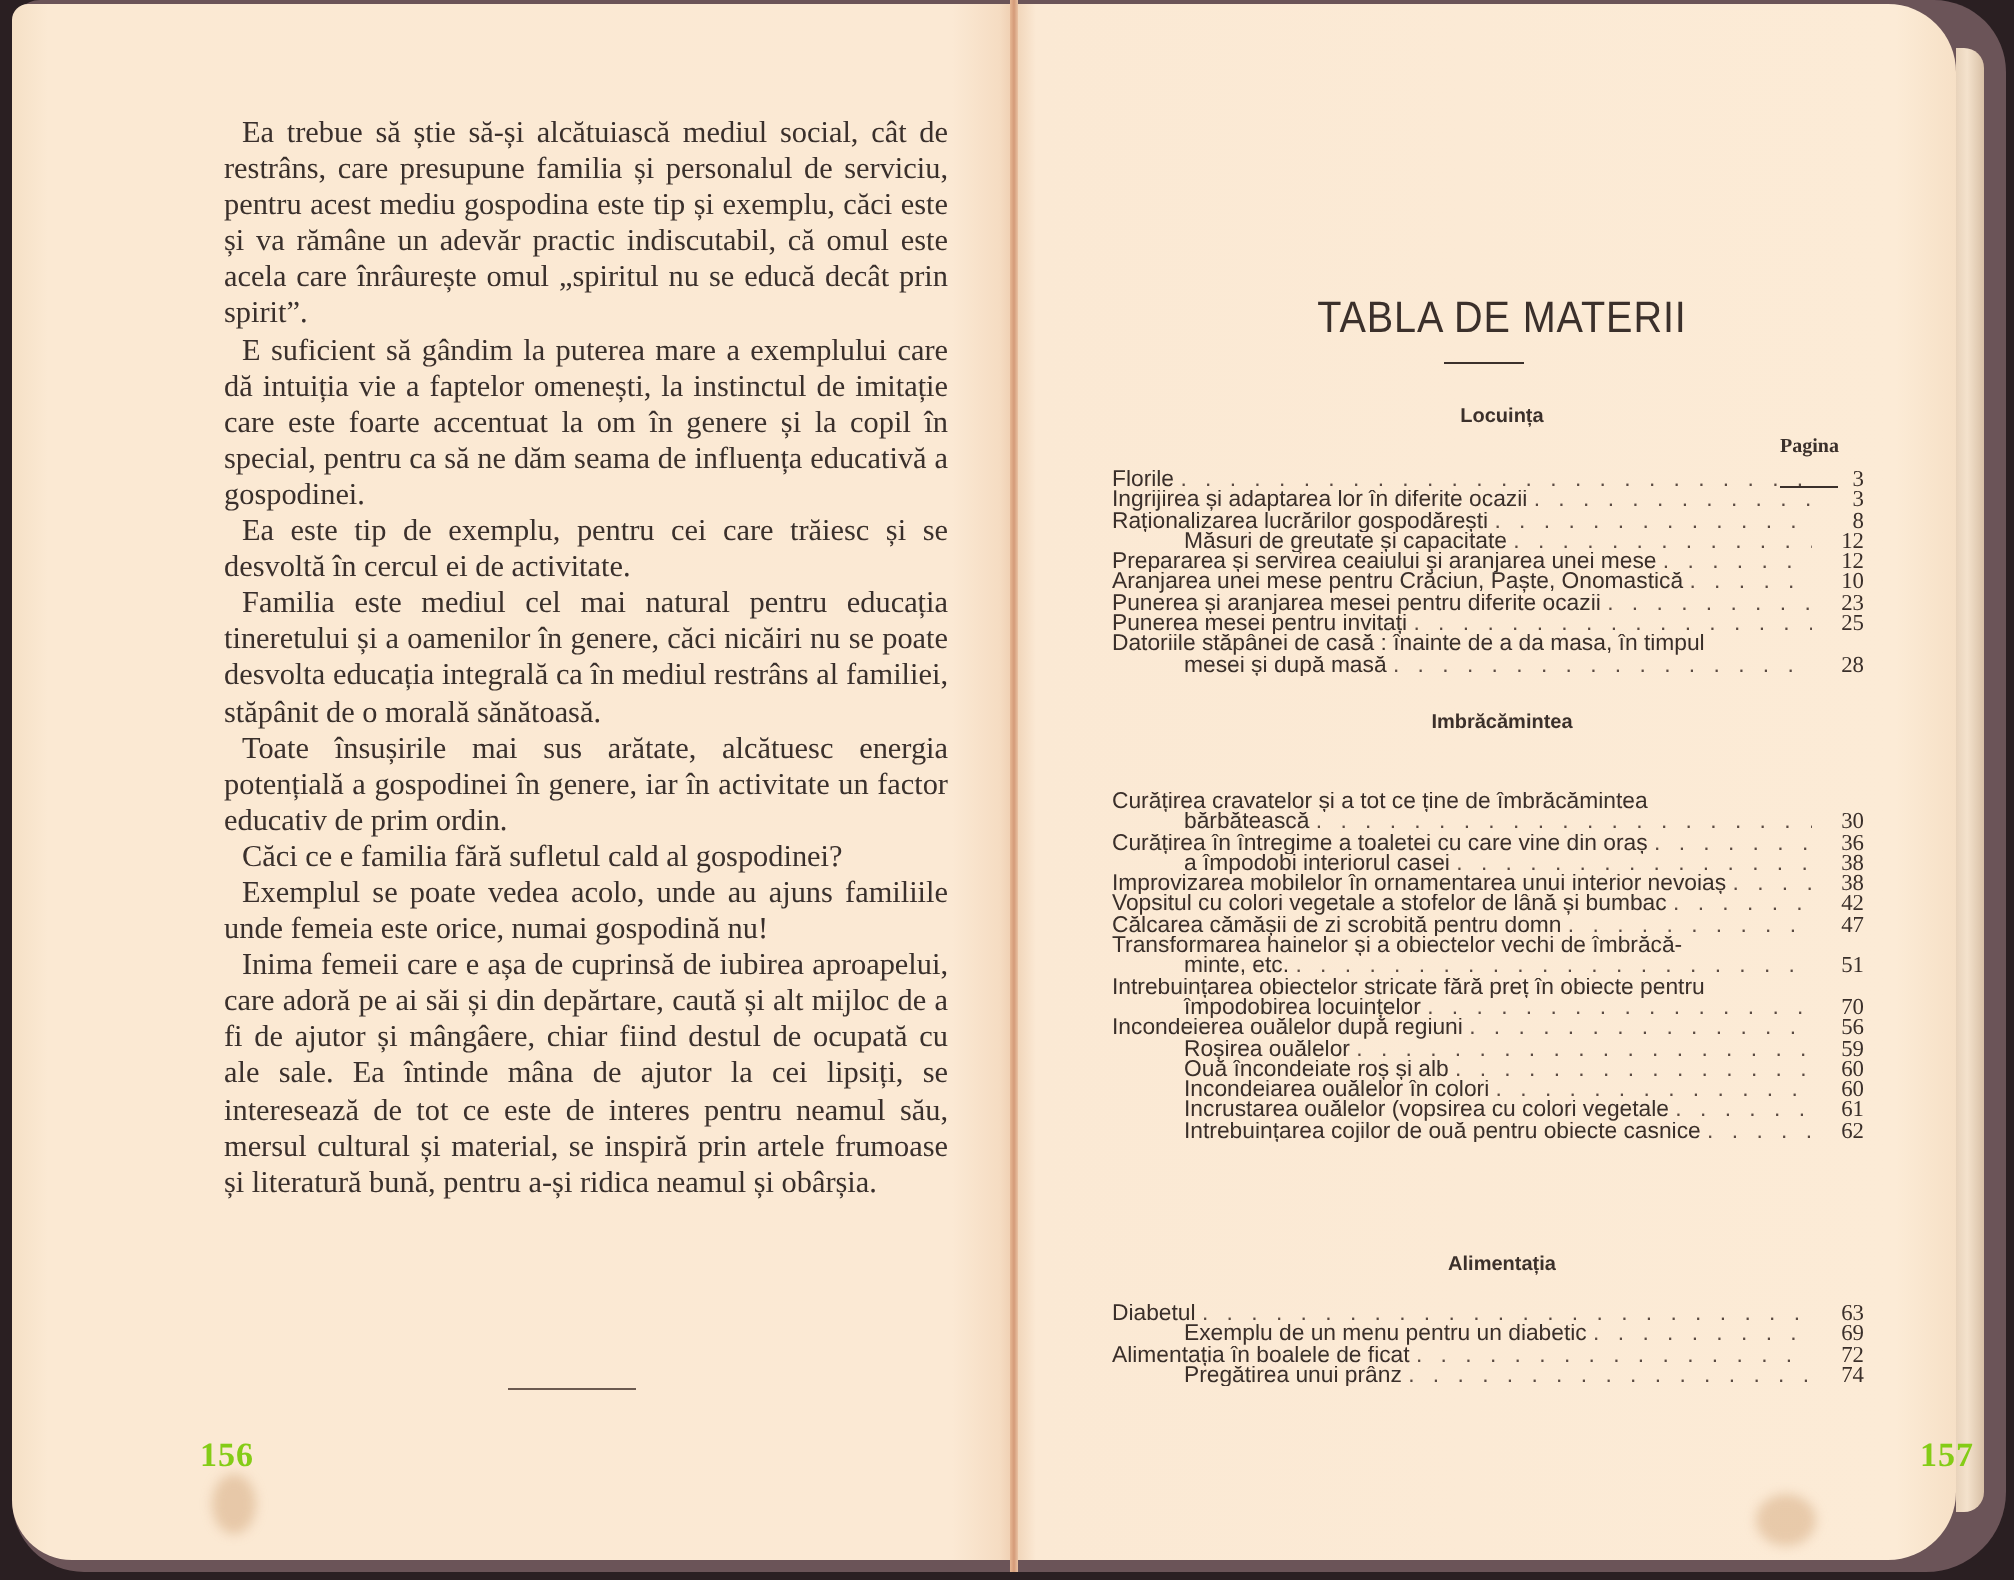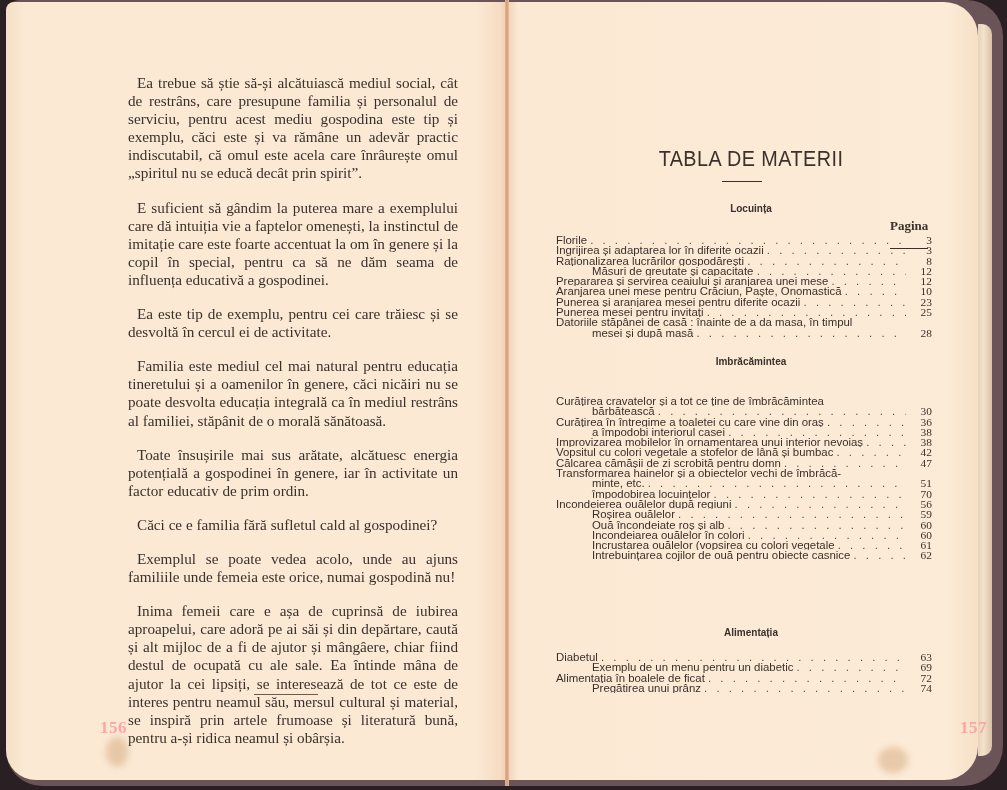--- a/index.html
+++ b/index.html
@@ -39,48 +39,48 @@
     background:linear-gradient(90deg,#e7b894,#d49a78,#e9c2a2);
   }
   .stain { position:absolute; border-radius:50%; background:rgba(196,140,90,0.35); filter:blur(3px); }
 
   .body-text {
     position:absolute; left:112px; top:58px; width:362px;
     font-family:"Liberation Serif", serif;
     font-size:15.2px; line-height:18.1px; color:#3a302c;
     text-align:justify;
   }
-  .body-text p { margin:16px; text-indent:9px; }
+  .body-text p { margin:0; text-indent:9px; }
   .endrule {
     position:absolute; left:254px; top:694px; width:64px; height:0;
     border-top:1px solid #6b5a50;
   }
   .pagenum {
     position:absolute; top:718px;
-    font-family:"Liberation Serif", serif; font-size:17px; color:#fca5a5;
+    font-family:"Liberation Serif", serif; font-size:17px; color:#84cc16;
     font-weight:bold; letter-spacing:0.5px;
   }
   .pagenum.left { left:100px; }
   .pagenum.right { left:960px; }
 
   .toc-title {
     position:absolute; left:556px; top:146px; width:390px; text-align:center;
     font-family:"Liberation Sans", sans-serif; font-size:22px; color:#3b302b;
     letter-spacing:0.5px; transform:scaleX(0.9);
   }
   .toc-title-rule {
     position:absolute; left:722px; top:181px; width:40px; border-top:1.5px solid #3b302b;
   }
   .section-h {
     position:absolute; left:556px; width:390px; text-align:center;
     font-family:"Liberation Sans", sans-serif; font-weight:bold; font-size:10px; color:#3b302b;
   }
   .pagina {
     position:absolute; left:890px; top:218px;
-    font-family:"Liberation Serif", serif; font-size:13px; font-weight:bold; color:#3b302b;
+    font-family:"Liberation Serif", serif; font-size:10px; font-weight:bold; color:#3b302b;
     border-bottom:1px solid #3b302b; padding-bottom:14px;
   }
   .toc {
     position:absolute; left:556px; width:376px;
     font-family:"Liberation Sans", sans-serif; font-size:11.4px; line-height:10.3px;
     color:#3a2f2a;
   }
   .toc-row { display:flex; align-items:flex-end; position:relative; }
   .toc-row .t { flex:1 1 auto; white-space:nowrap; overflow:hidden; transform-origin:left; }
   .toc-row .t.indent { padding-left:36px; }
@@ -191,20 +191,23 @@
       <span class="p">47</span>
     </div>
     <div class="toc-row">
       <span class="t">Transformarea hainelor și a obiectelor vechi de îmbrăcă-</span>
     </div>
     <div class="toc-row">
       <span class="t indent">minte, etc. <span class="lead"> . . . . . . . . . . . . . . . . . . . . . . . . . . .</span></span>
       <span class="p">51</span>
     </div>
     <div class="toc-row">
+      <span class="t">Intrebuințarea obiectelor stricate fără preț în obiecte pentru</span>
+    </div>
+    <div class="toc-row">
       <span class="t indent">împodobirea locuințelor <span class="lead"> . . . . . . . . . . . . . . . . . . . . . . . . . . .</span></span>
       <span class="p">70</span>
     </div>
     <div class="toc-row">
       <span class="t">Incondeierea ouălelor după regiuni <span class="lead"> . . . . . . . . . . . . . . . . . . . . . . . . . . .</span></span>
       <span class="p">56</span>
     </div>
     <div class="toc-row">
       <span class="t indent">Roșirea ouălelor <span class="lead"> . . . . . . . . . . . . . . . . . . . . . . . . . . .</span></span>
       <span class="p">59</span>

